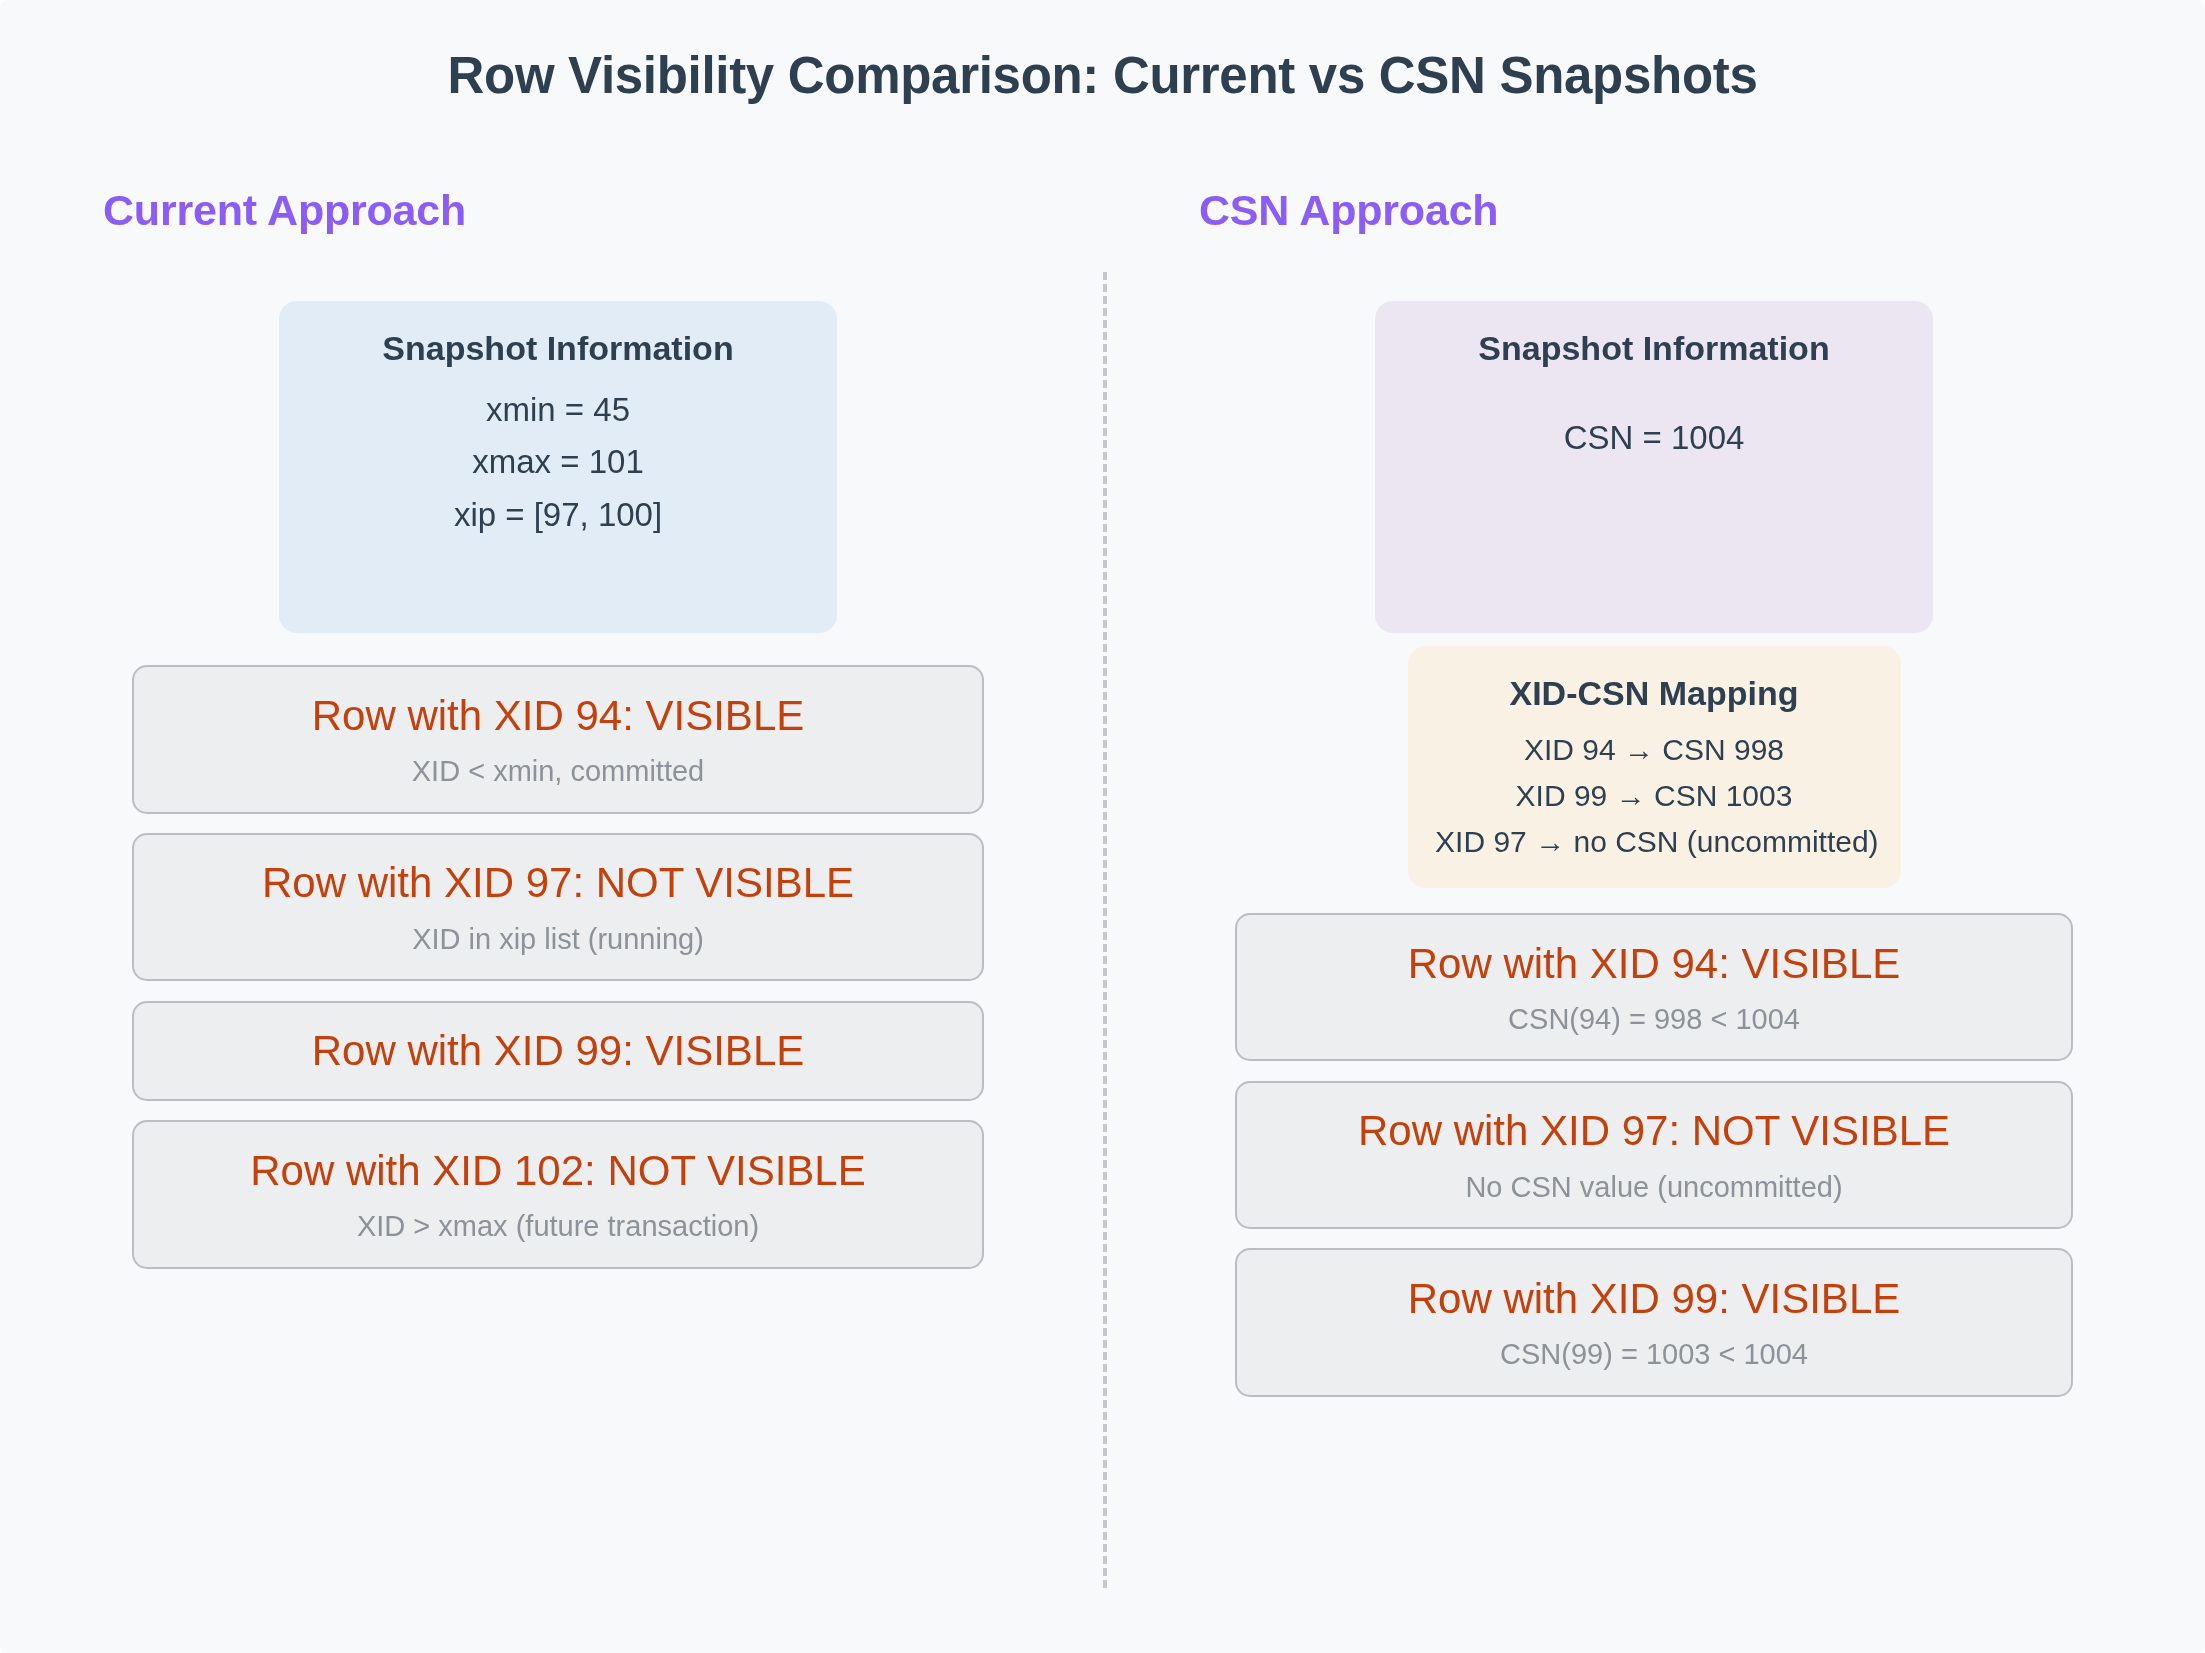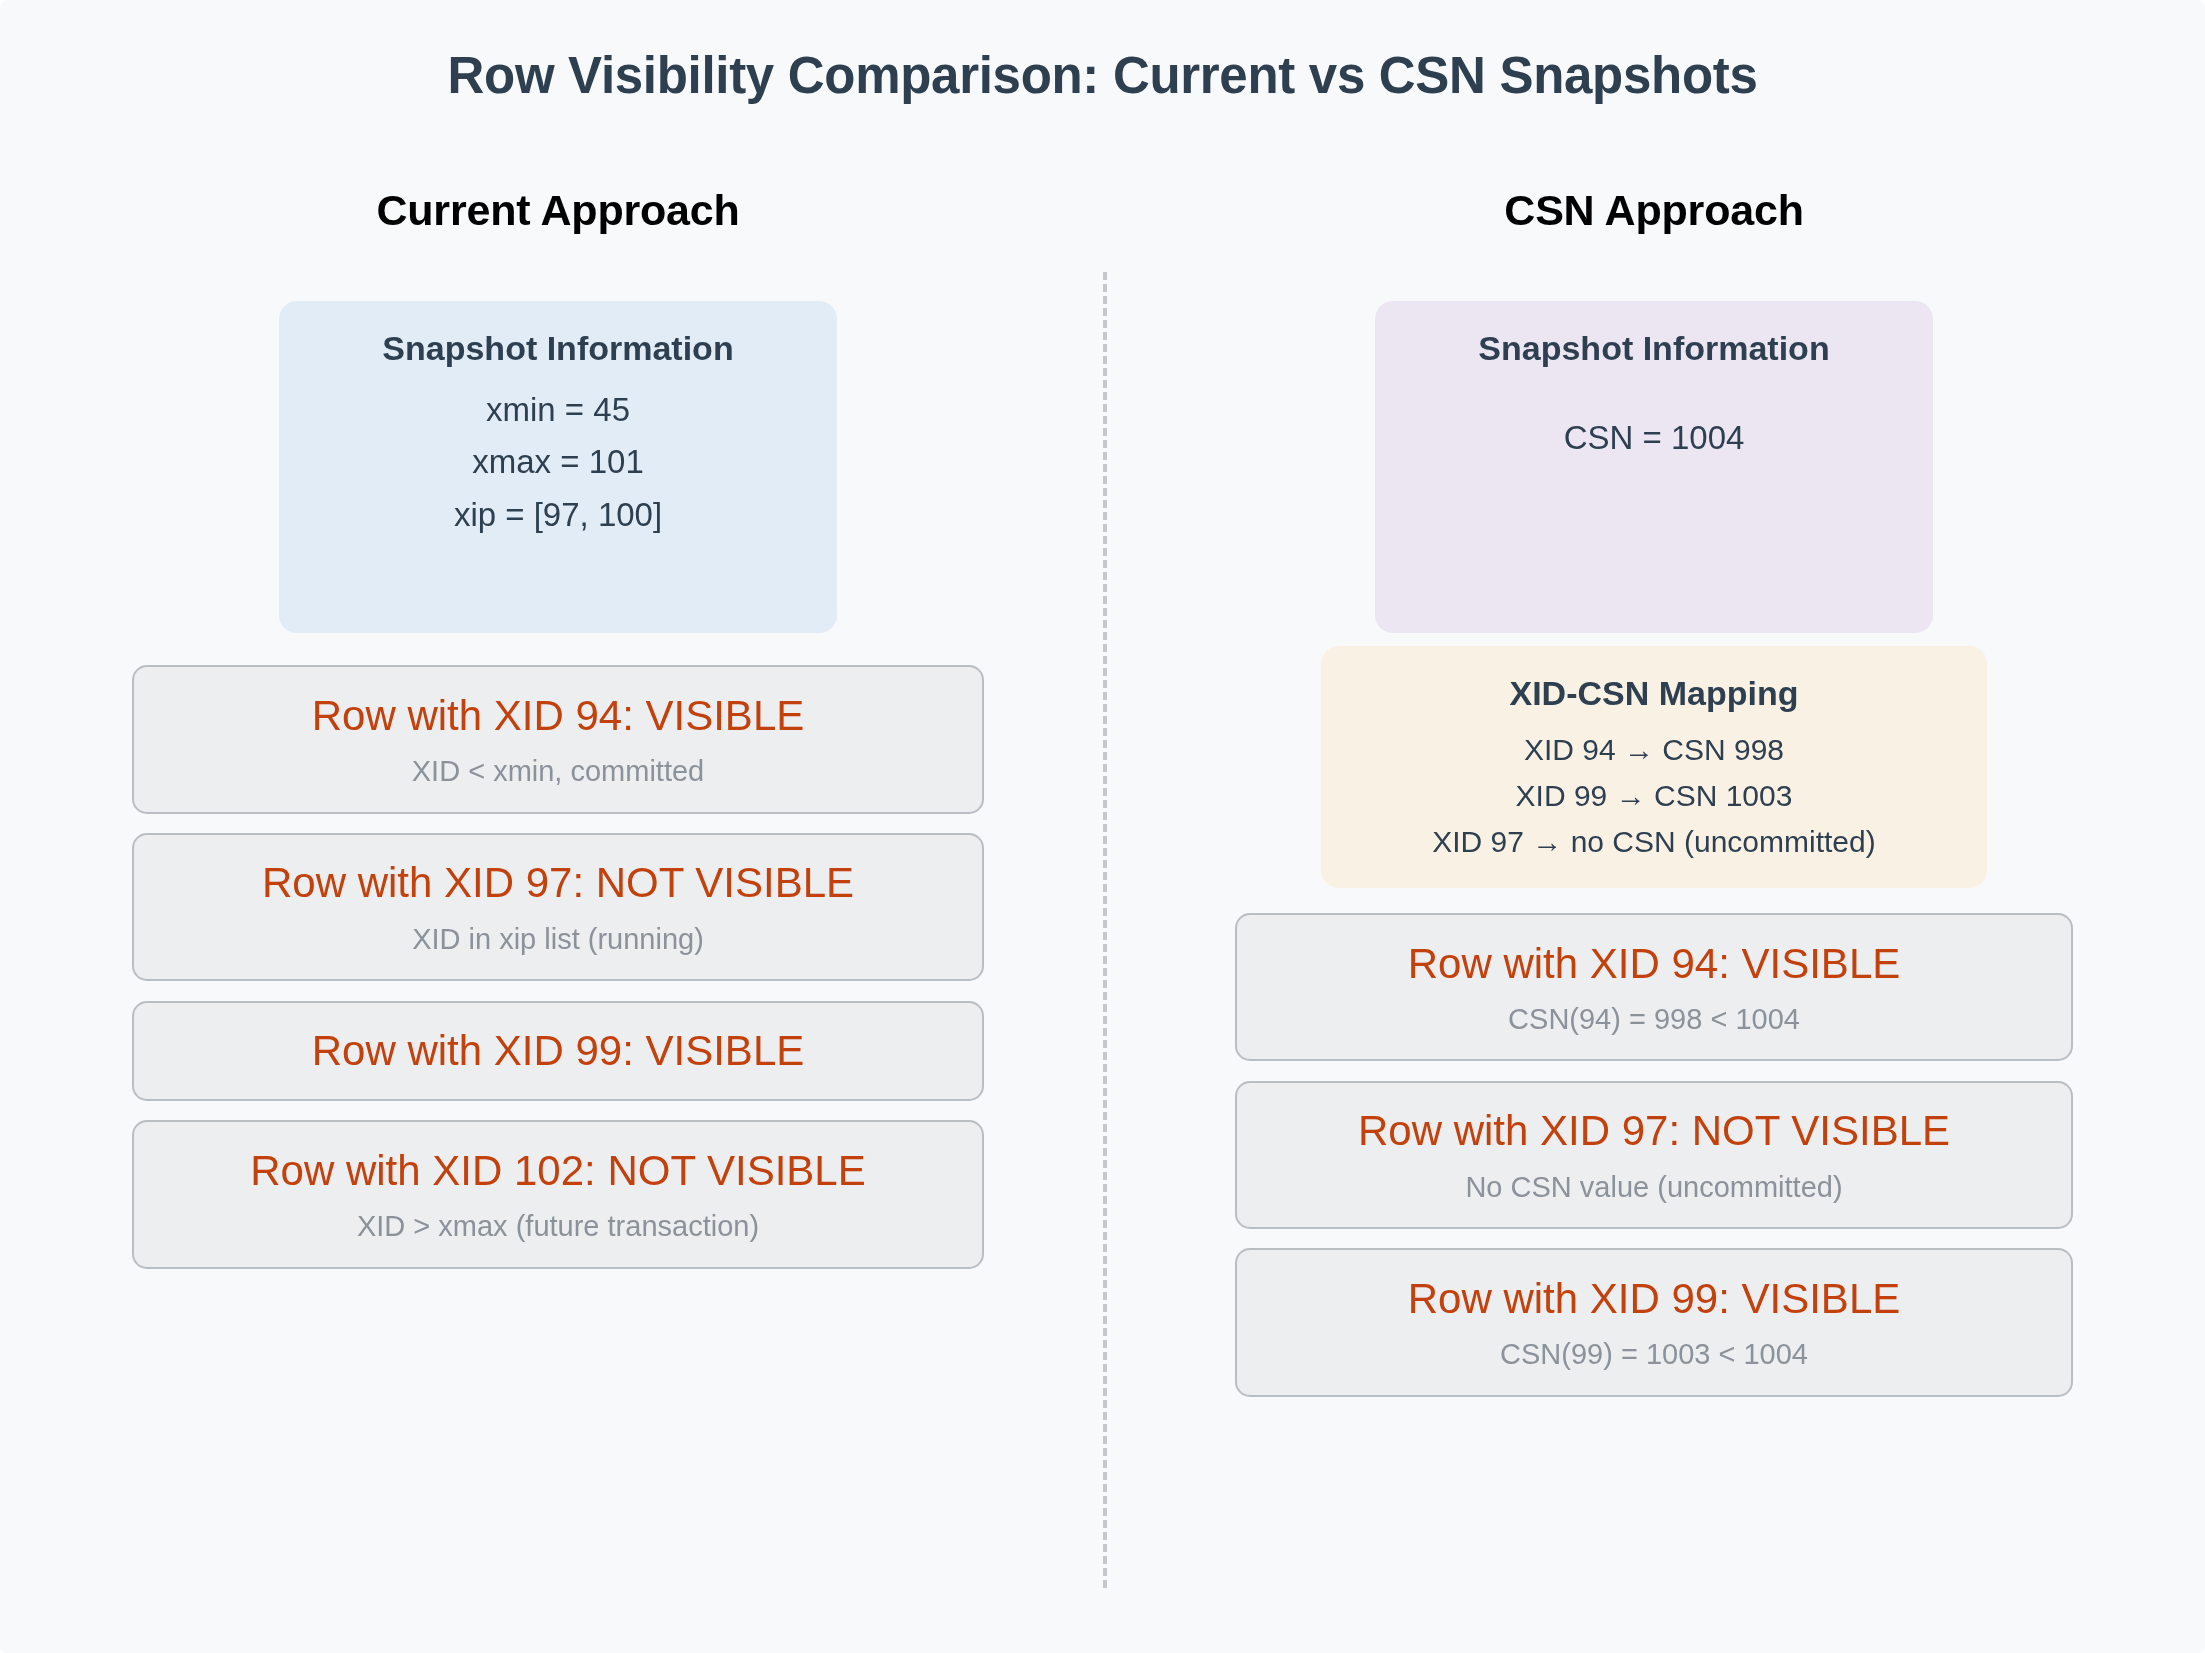--- a/index.html
+++ b/index.html
@@ -41,24 +41,23 @@
   
   .column {
     position: absolute;
     top: 186px;
   }
   #column-current { left: 103px;  width: 910px; }
   #column-csn     { left: 1199px; width: 910px; }
 
   .column-heading {
     width: 100%;
-    text-align: center;
     font-size: 43px;
     font-weight: bold;
-    color: #000000;
+    color: #8b5cf6;
     letter-spacing: -0.2px;
     margin: 0 0 66px 0;
     line-height: 1.15;
   }
 
   
   #column-divider {
     position: absolute;
     left: 1103px;
     top: 272px;
@@ -98,21 +97,21 @@
   #snapshot-panel-csn {
     width: 558px;
     height: 332px;
     margin: 0 auto;
     background: #ece6f3;
   }
   #snapshot-panel-csn .info-panel-lines {
     margin-top: 41px;
   }
   #mapping-panel {
-    width: 666px;
+    width: 493px;
     margin: 12.4px auto 0 auto;
     background: #faf1e5;
     padding-bottom: 23.4px;
   }
   #mapping-panel .info-panel-line {
     font-size: 30px;
     padding: 7.6px 0;
   }
 
   

